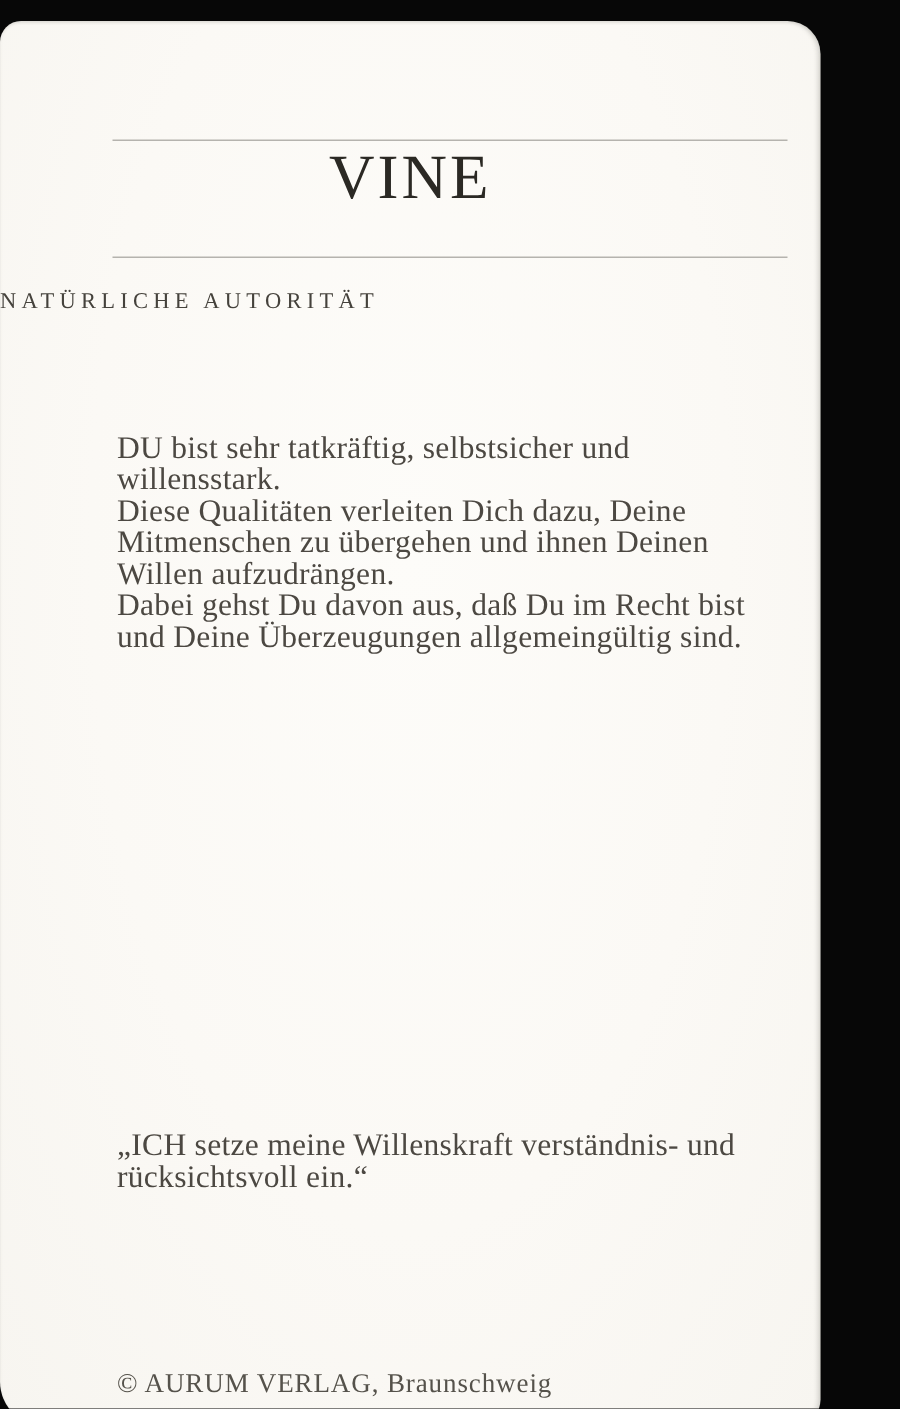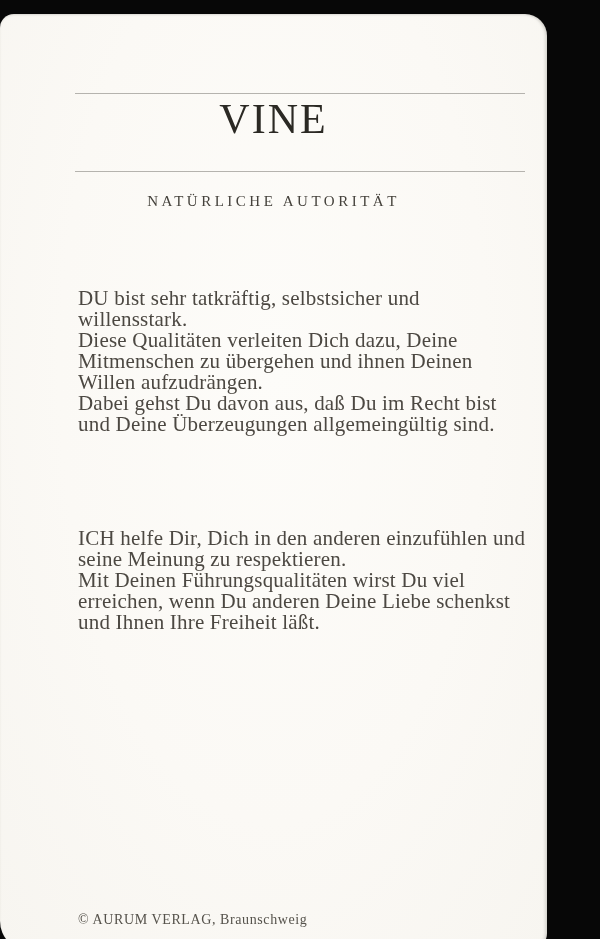--- a/index.html
+++ b/index.html
@@ -56,21 +56,21 @@
     font-variant: small-caps;
     font-size: 19px;
     letter-spacing: 3px;
     color: #33312c;
   }
   .tagline {
     position: absolute;
     top: 179px;
     left: 0;
     width: 100%;
-    text-align: center;
+    text-align: left;
     font-size: 15px;
     letter-spacing: 3.5px;
     color: #45423c;
   }
   .para {
     position: absolute;
     left: 78px;
     width: 454px;
     font-size: 21px;
     line-height: 21px;
@@ -78,34 +78,33 @@
     color: #4c4842;
     white-space: pre-line;
   }
   .para-du { top: 274px; }
   .para-ich { top: 514px; }
   .para-affirmation { top: 739px; width: 462px; }
   .footer {
     position: absolute;
     left: 78px;
     top: 898px;
-    font-size: 14px;
+    font-size: 18px;
     letter-spacing: 0.6px;
     color: #55524b;
   }
 </style>
 </head>
 <body>
 
 <div class="stage">
   <div class="card">
     <div class="rule rule-top"></div>
     <div class="title">VINE</div>
     <div class="rule rule-mid"></div>
     <div class="tagline">NATÜRLICHE AUTORITÄT</div>
     <div class="para para-du">DU bist sehr tatkräftig, selbstsicher und willensstark.
 Diese Qualitäten verleiten Dich dazu, Deine Mitmenschen zu übergehen und ihnen Deinen Willen aufzudrängen.
 Dabei gehst Du davon aus, daß Du im Recht bist und Deine Überzeugungen allgemeingültig sind.</div>
-    <div class="para para-ich">ICH helfe Dir, Dich in den anderen einzufühlen und seine Meinung zu respektieren.
-Mit Deinen Führungsqualitäten wirst Du viel erreichen, wenn Du anderen Deine Liebe schenkst und Ihnen Ihre Freiheit läßt.</div>
+    <div class="para para-affirmation">„ICH setze meine Willenskraft verständnis- und rücksichtsvoll ein.“</div>
     <div class="footer">© AURUM VERLAG, Braunschweig</div>
   </div>
 </div>
 
 </body></html>

